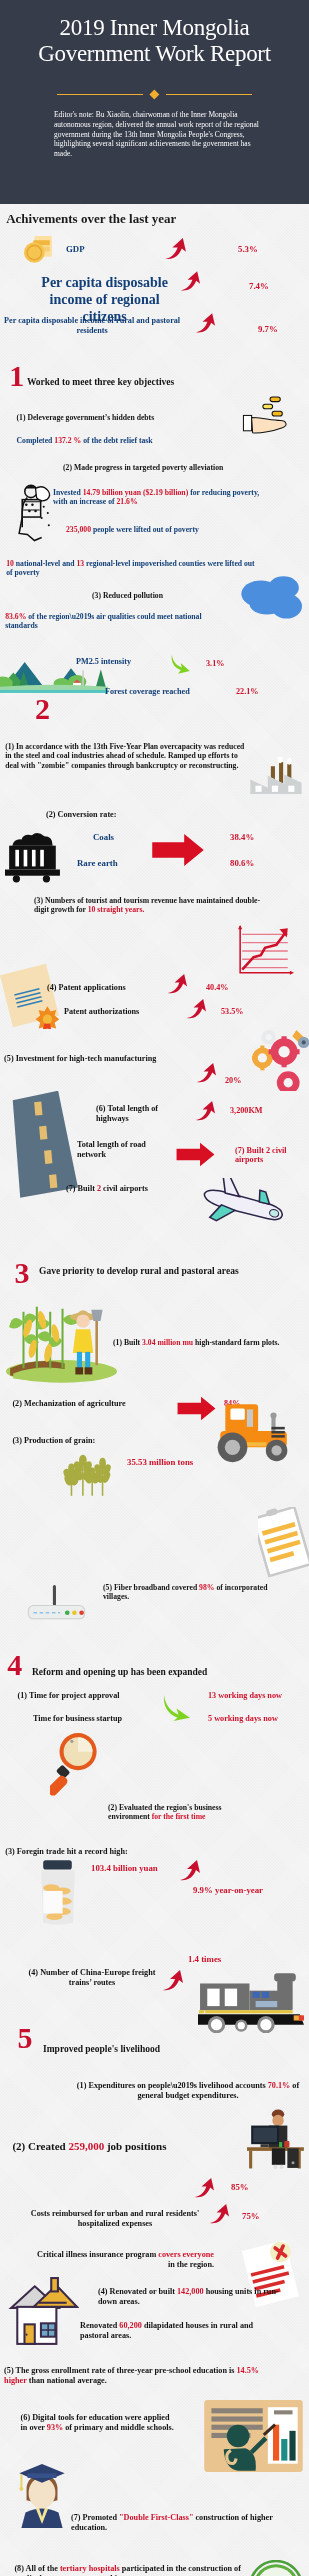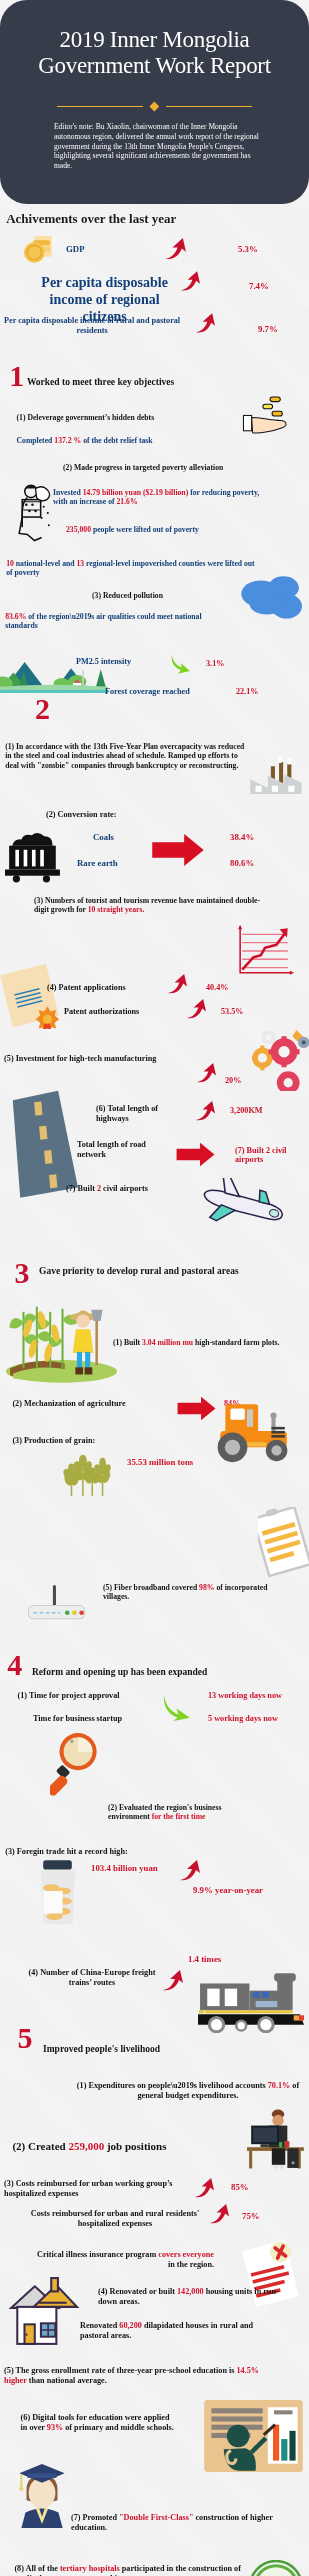--- a/index.html
+++ b/index.html
@@ -18,23 +18,22 @@
       repeating-linear-gradient(45deg, rgba(0,0,0,0.015) 0 0.5px, transparent 0.5px 2.1px),
       repeating-linear-gradient(-45deg, rgba(0,0,0,0.012) 0 0.5px, transparent 0.5px 2.1px),
       #f4f4f4;
   }
 
   
   .hero {
     position: relative;
     width: 309px; height: 204px;
     background: #363c4a;
-    padding: 27px 23px 0 23px;
+    padding: 15px 23px 0 23px;
     text-align: center;
-    border-radius: 27px;
   }
   .hero-title {
     color: #ffffff;
     font-size: 23px;
     line-height: 1.13;
     font-weight: 400;
     letter-spacing: -0.3px;
     padding: 0 4.1px;
   }
   .hero-divider {
@@ -612,21 +611,20 @@
       <rect x="74" y="62" width="10" height="12" rx="2" fill="#c0392b"></rect>
       <rect x="64" y="64" width="6" height="10" fill="#3fae4a"></rect>
       <circle cx="57" cy="112" r="4" fill="#e0e0e0"></circle>
         <circle cx="69" cy="112" r="4" fill="#e0e0e0"></circle>
     </svg>
 
     <div class="abs p15" style="left:12.4px;top:148px;font-size:11px;">
       <span class="t-blk">(2) Created </span><span class="t-red">259,000</span><span class="t-blk"> job positions</span>
     </div>
 
-    <div class="abs t-blk" style="left:4.1px;top:187px;width:191px;font-size:8.2px;line-height:1.2;">(3) Costs reimbursed for urban working group’s hospitalized expenses</div>
     <svg class="abs" style="left:192px;top:184px;" width="23" height="23" viewBox="0 0 48 44">
       <path d="M6 42 C18 40 26 32 30 20 L20 20 L40 2 L46 28 L38 22 C32 38 20 44 6 42 Z" fill="#c8102e"></path>
     </svg>
     <div class="abs t-red" style="left:231px;top:190px;font-size:8.8px;">85%</div>
 
     <div class="abs t-blk" style="left:25px;top:217px;width:180px;font-size:8.2px;line-height:1.2;text-align:center;">Costs reimbursed for urban and rural residents' hospitalized expenses</div>
     <svg class="abs" style="left:207px;top:210px;" width="23" height="23" viewBox="0 0 48 44">
       <path d="M6 42 C18 40 26 32 30 20 L20 20 L40 2 L46 28 L38 22 C32 38 20 44 6 42 Z" fill="#c8102e"></path>
     </svg>
     <div class="abs t-red" style="left:242px;top:219px;font-size:8.8px;">75%</div>

